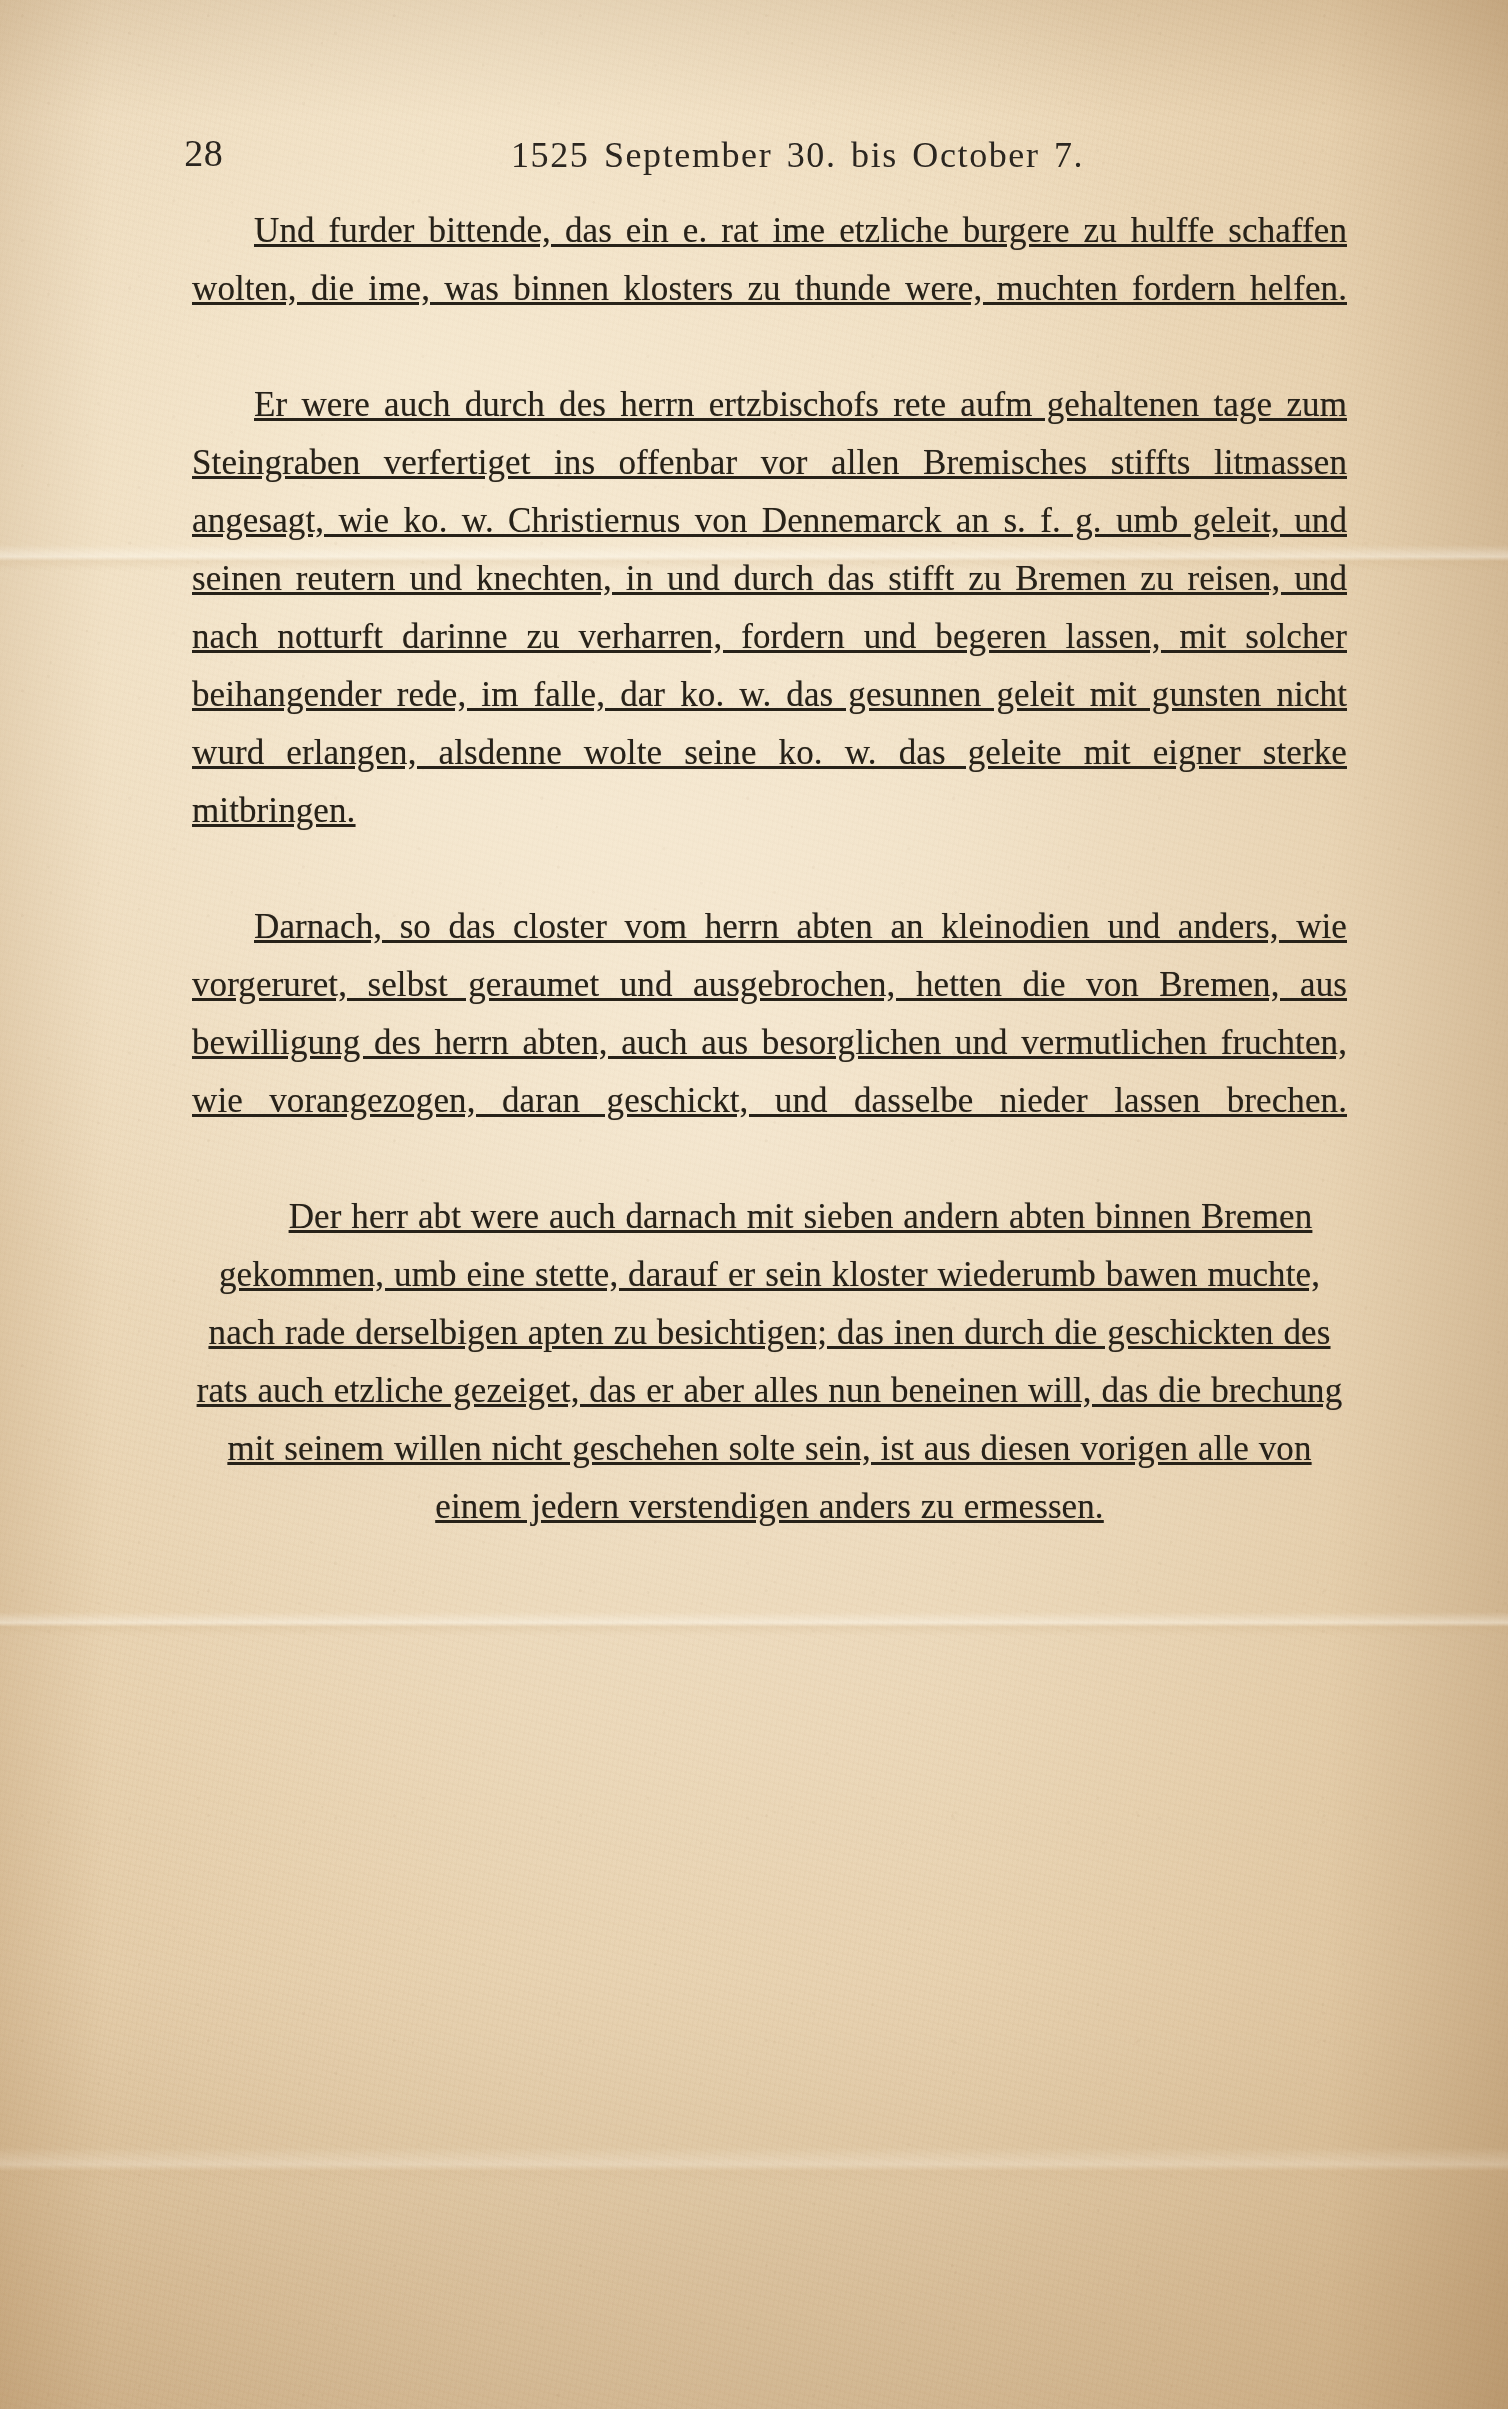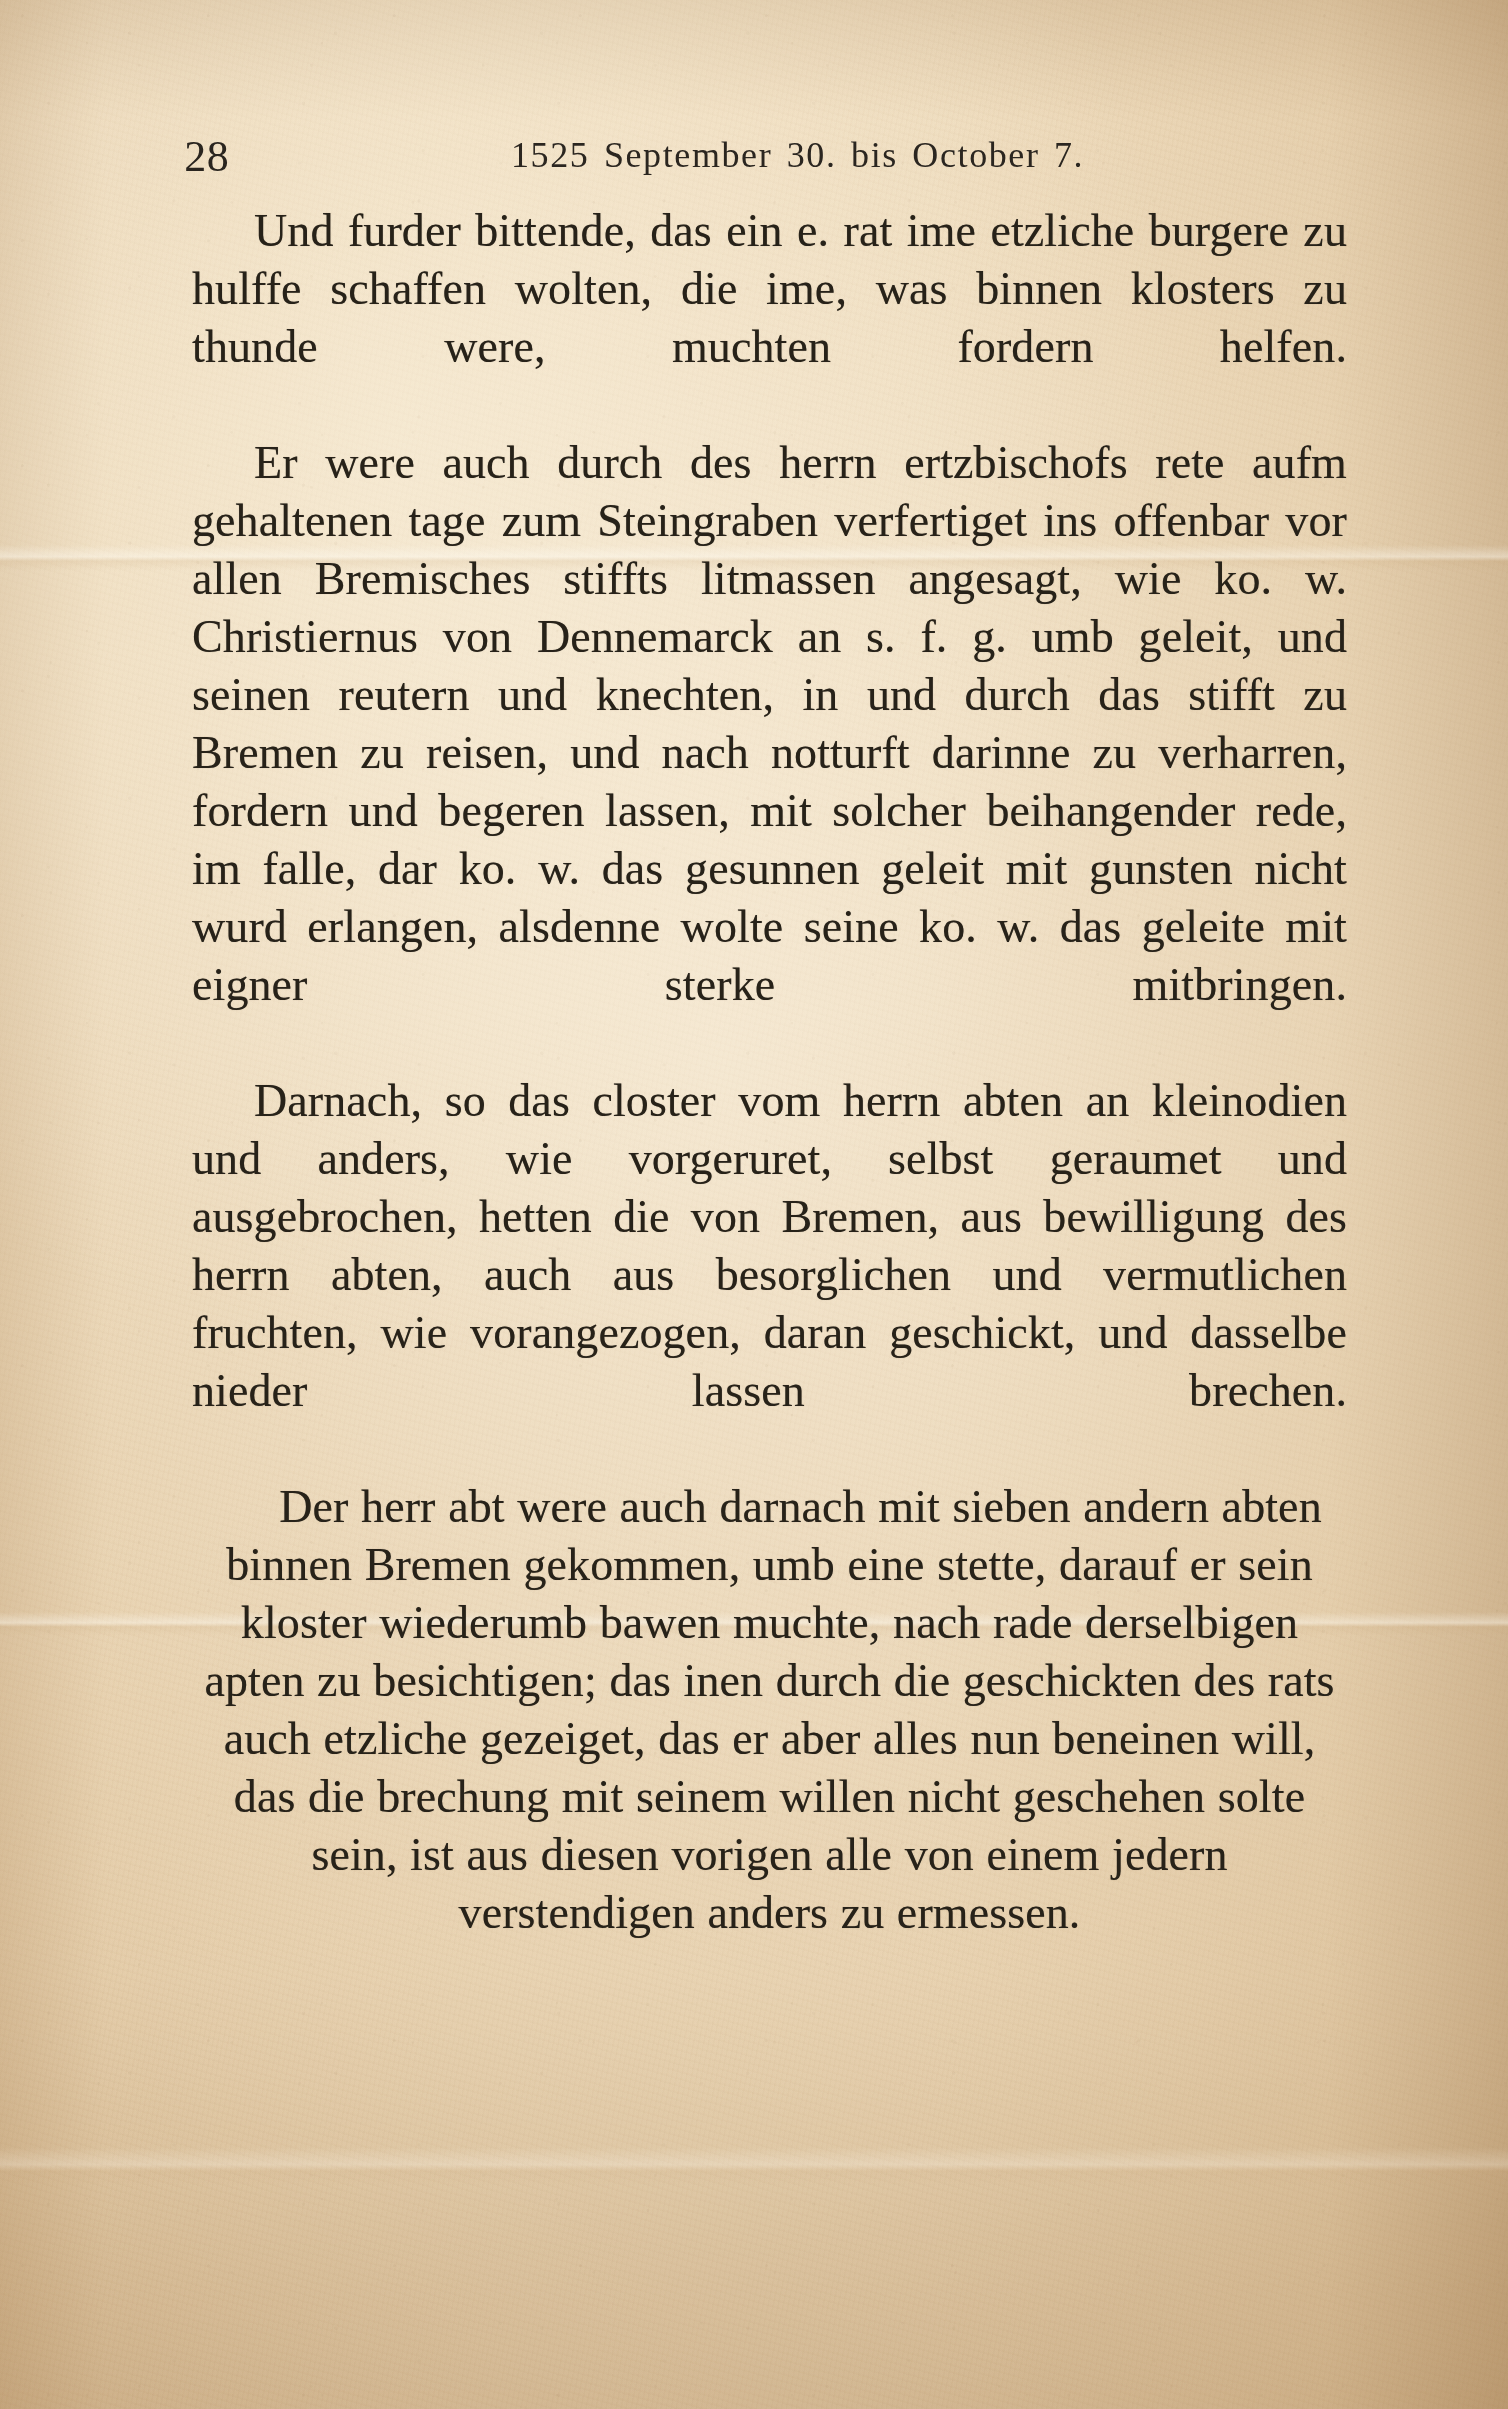--- a/index.html
+++ b/index.html
@@ -102,21 +102,21 @@
   
   .runhead {
     position: relative;
     height: 71px;
     margin-top: 125px;
   }
   .folio {
     position: absolute;
     left: -7.8px;
     top: 5.9px;
-    font-size: 44px;
+    font-size: 38px;
     letter-spacing: 0.5px;
     color: #2a251f;
   }
   .runtitle {
     position: absolute;
     left: 319px;
     top: 8.8px;
     font-size: 36px;
     letter-spacing: 1.6px;
     word-spacing: 3.9px;
@@ -124,29 +124,30 @@
     white-space: nowrap;
   }
 
   
   .body {
     margin-top: 5.9px;
   }
 
   p.para {
     margin: 0;
-    font-size: 46px;
+    font-size: 35px;
     line-height: 58px;
     text-indent: 62px;
     text-align: justify;
     letter-spacing: 0.1px;
     word-spacing: 1px;
     color: #272219;
     
     text-shadow: 0 0 0.7px rgba(40,32,22,0.45);
+    text-decoration: underline;
   }
   p.para:last-child { text-align: center; }
 
   
   p.para::after {
     content: "";
     display: inline-block;
     width: 100%;
   }
   p.para.nofill::after { display: none; }

